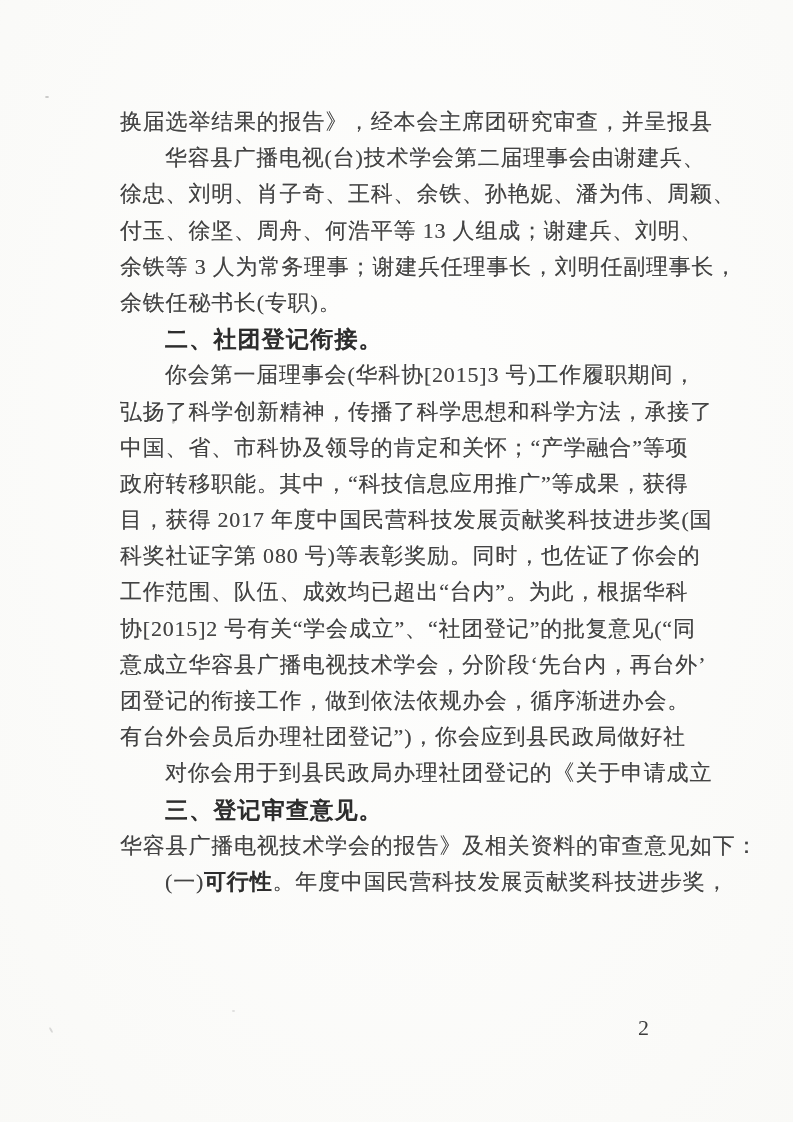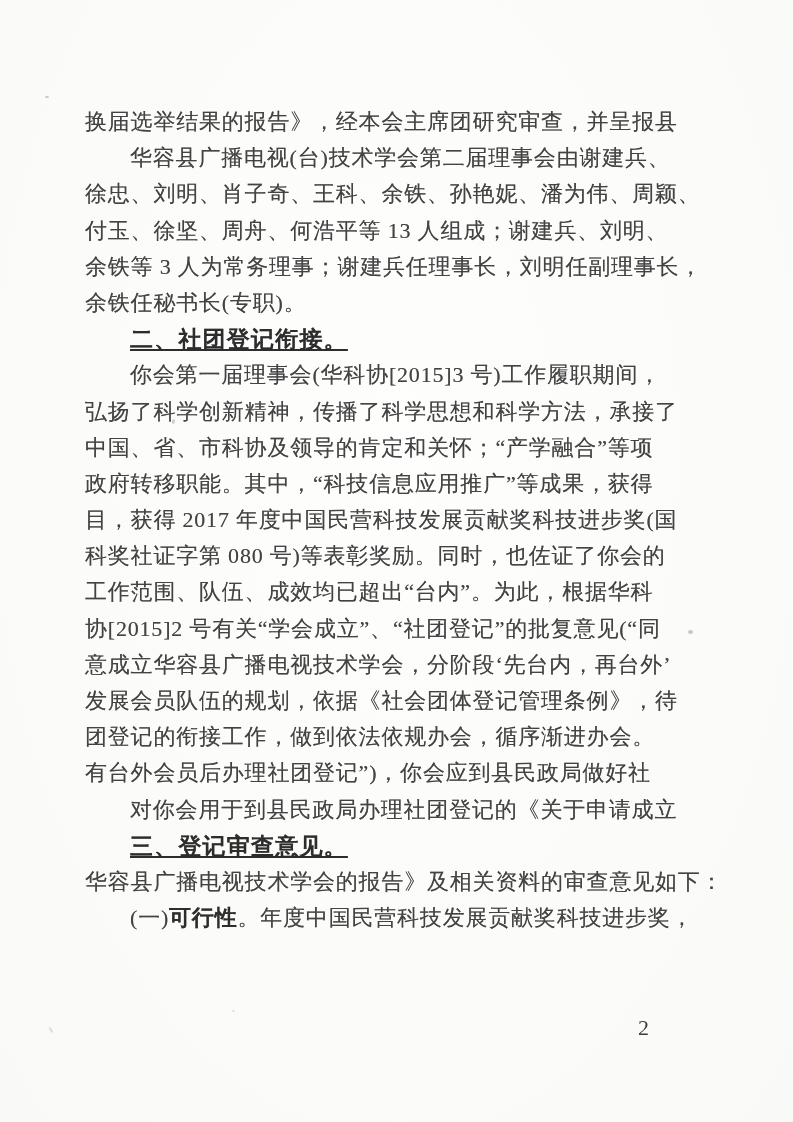--- a/index.html
+++ b/index.html
@@ -16,21 +16,21 @@
   }
   
   .paper {
     position: absolute;
     inset: 0;
     background:
       radial-gradient(ellipse at 50% 40%, rgba(255,255,255,0.6) 0%, rgba(244,244,241,0.35) 100%);
   }
   .doc {
     position: absolute;
-    left: 85px;
+    left: 120px;
     top: 104px;
     width: 596px;
   }
   .line {
     height: 36.2px;
     line-height: 36.2px;
     font-size: 22px;
     letter-spacing: 0.8px;
     color: #434343;
     white-space: nowrap;
@@ -38,21 +38,20 @@
   }
   .line.indent {
     padding-left: 45px;
   }
   .line.heading {
     font-family: "Liberation Sans", "DejaVu Sans", sans-serif;
     font-weight: 700;
     font-size: 23px;
     letter-spacing: 1.2px;
     color: #2d2d2d;
-    text-decoration: underline;
   }
   .seg { display: inline; }
   .seg-bold {
     font-family: "Liberation Sans", "DejaVu Sans", sans-serif;
     font-weight: 700;
     color: #2d2d2d;
   }
   .pagenum {
     position: absolute;
     left: 638px;
@@ -93,21 +92,20 @@
     <div class="line indent heading"><span class="seg seg-bold">二、社团登记衔接。</span></div>
     <div class="line indent"><span class="seg">你会第一届理事会(华科协[2015]3 号)工作履职期间，</span></div>
     <div class="line"><span class="seg">弘扬了科学创新精神，传播了科学思想和科学方法，承接了</span></div>
     <div class="line"><span class="seg">中国、省、市科协及领导的肯定和关怀；“产学融合”等项</span></div>
     <div class="line"><span class="seg">政府转移职能。其中，“科技信息应用推广”等成果，获得</span></div>
     <div class="line"><span class="seg">目，获得 2017 年度中国民营科技发展贡献奖科技进步奖(国</span></div>
     <div class="line"><span class="seg">科奖社证字第 080 号)等表彰奖励。同时，也佐证了你会的</span></div>
     <div class="line"><span class="seg">工作范围、队伍、成效均已超出“台内”。为此，根据华科</span></div>
     <div class="line"><span class="seg">协[2015]2 号有关“学会成立”、“社团登记”的批复意见(“同</span></div>
     <div class="line"><span class="seg">意成立华容县广播电视技术学会，分阶段‘先台内，再台外’</span></div>
-    <div class="line"><span class="seg">发展会员队伍的规划，依据《社会团体登记管理条例》，待</span></div>
     <div class="line"><span class="seg">团登记的衔接工作，做到依法依规办会，循序渐进办会。</span></div>
     <div class="line"><span class="seg">有台外会员后办理社团登记”)，你会应到县民政局做好社</span></div>
     <div class="line indent"><span class="seg">对你会用于到县民政局办理社团登记的《关于申请成立</span></div>
     <div class="line indent heading"><span class="seg seg-bold">三、登记审查意见。</span></div>
     <div class="line"><span class="seg">华容县广播电视技术学会的报告》及相关资料的审查意见如下：</span></div>
     <div class="line indent"><span class="seg">(一)</span><span class="seg seg-bold">可行性</span><span class="seg">。年度中国民营科技发展贡献奖科技进步奖，</span></div>
   </div>
 
 <div class="pagenum">2</div>
 

